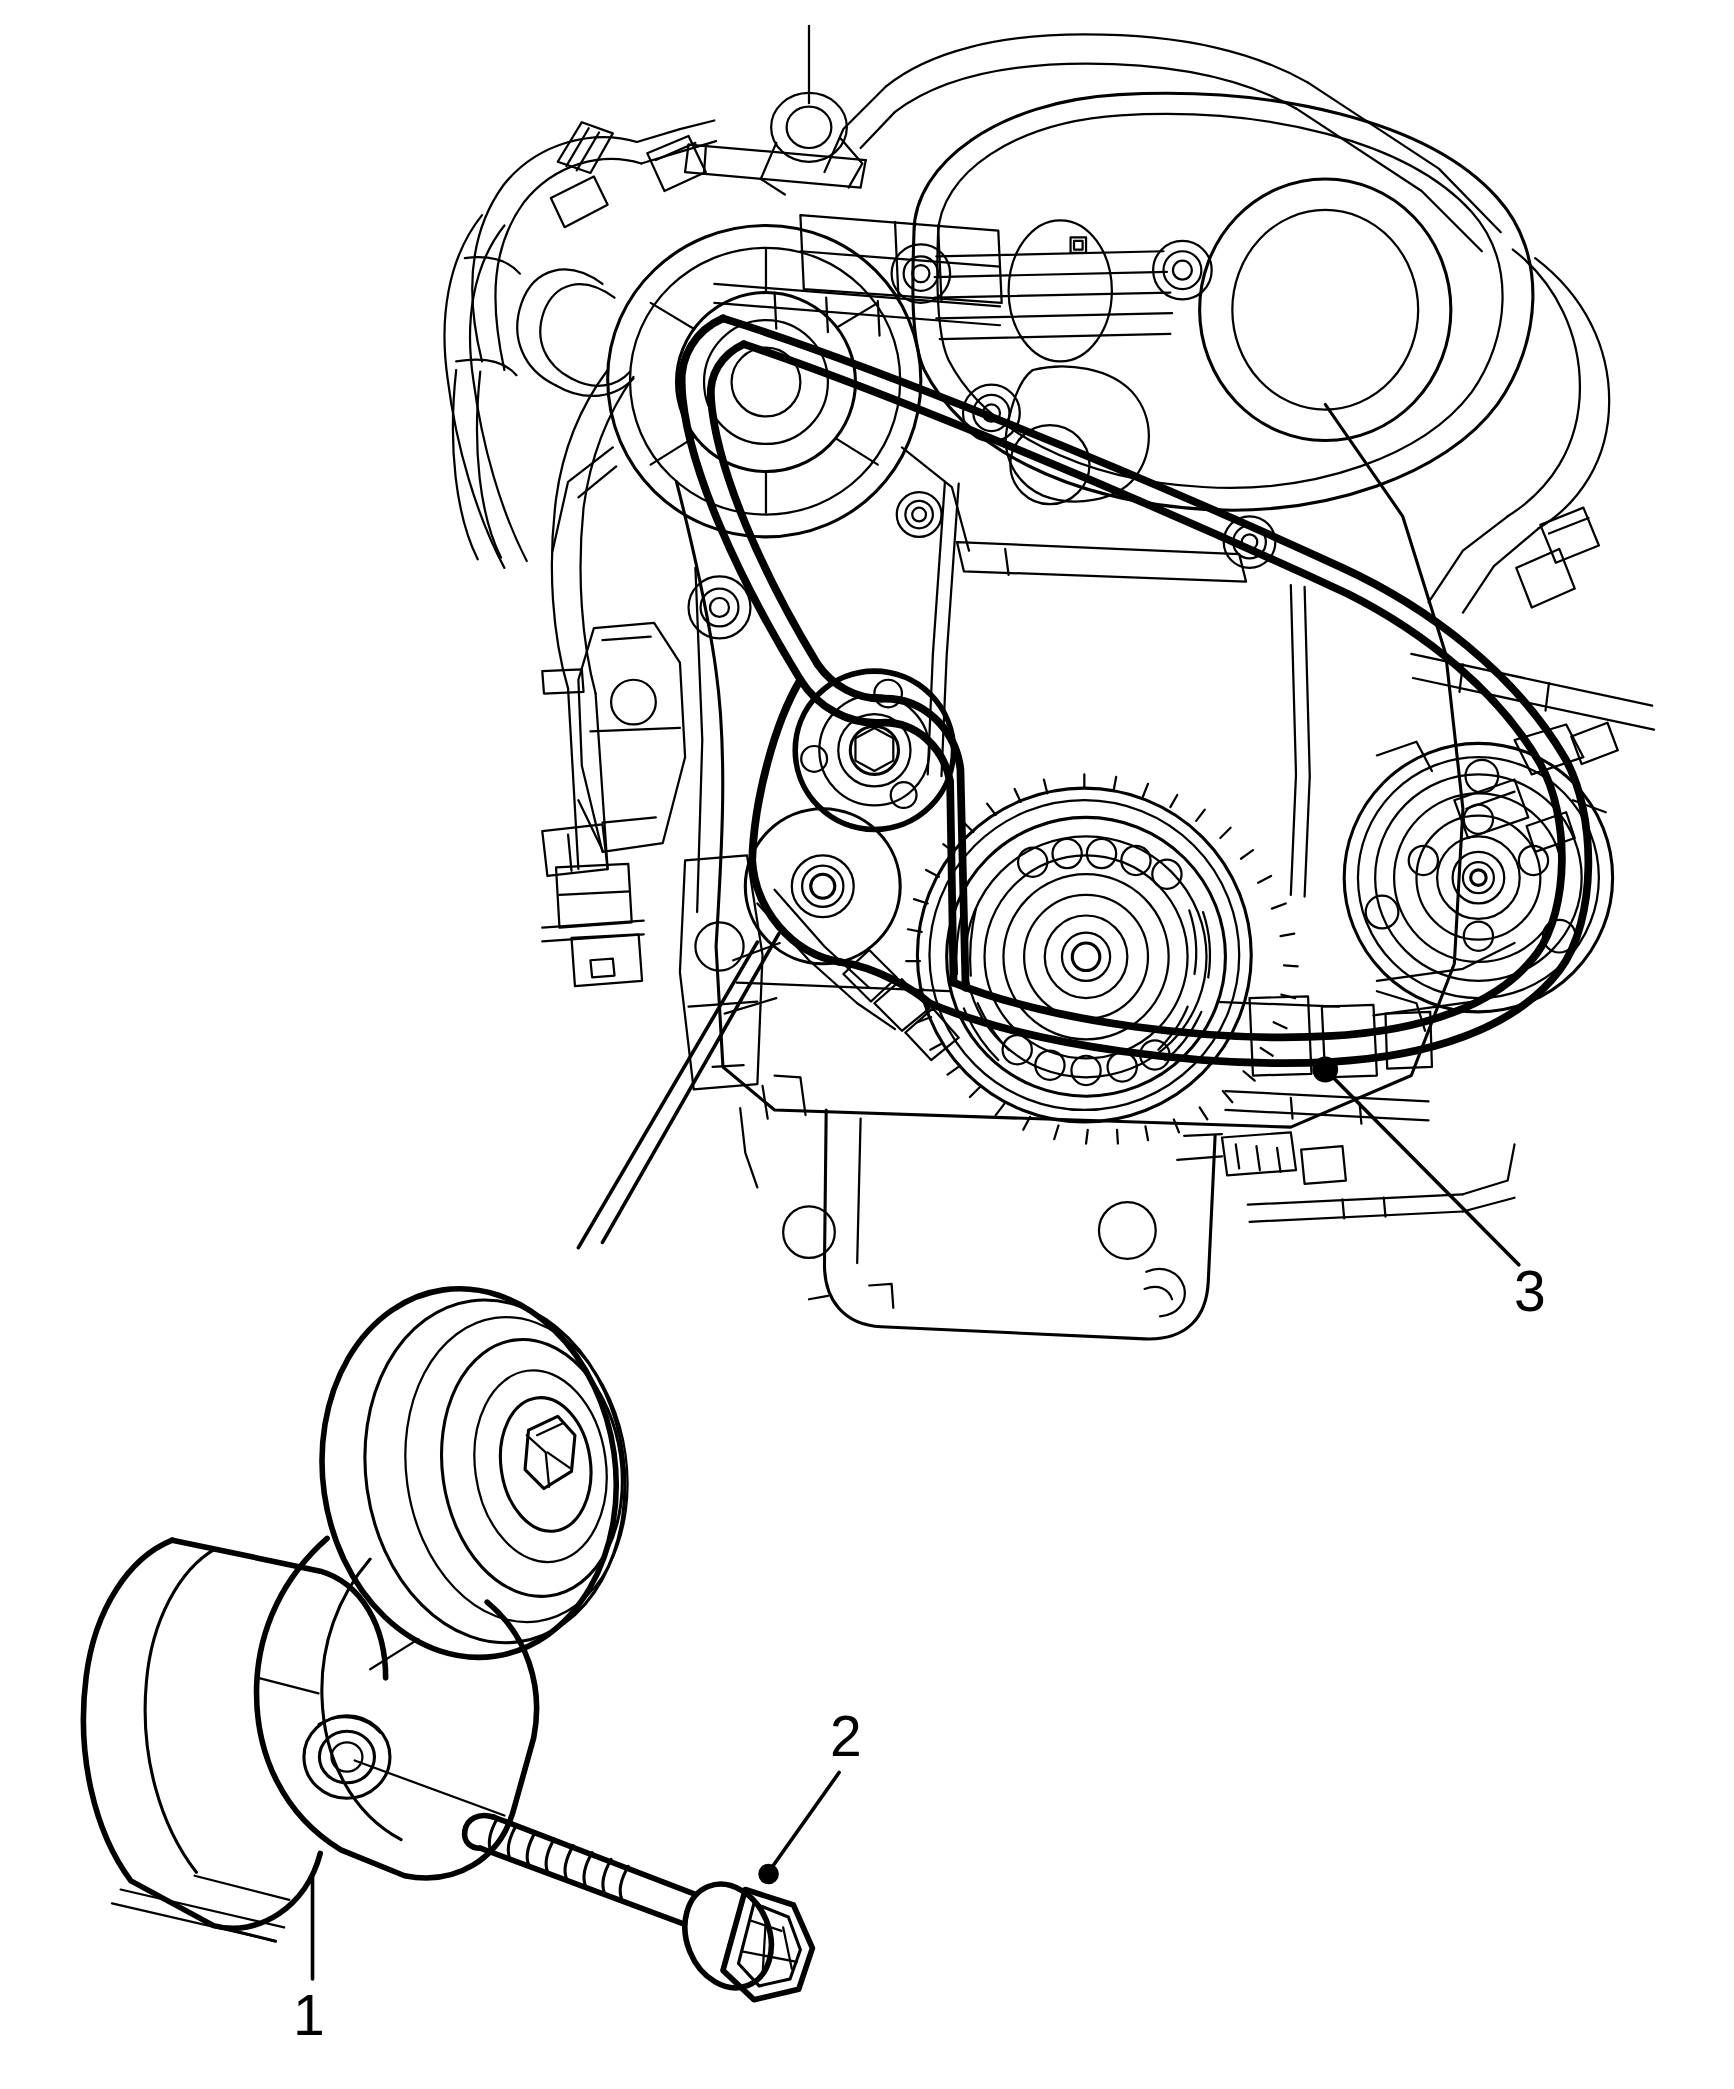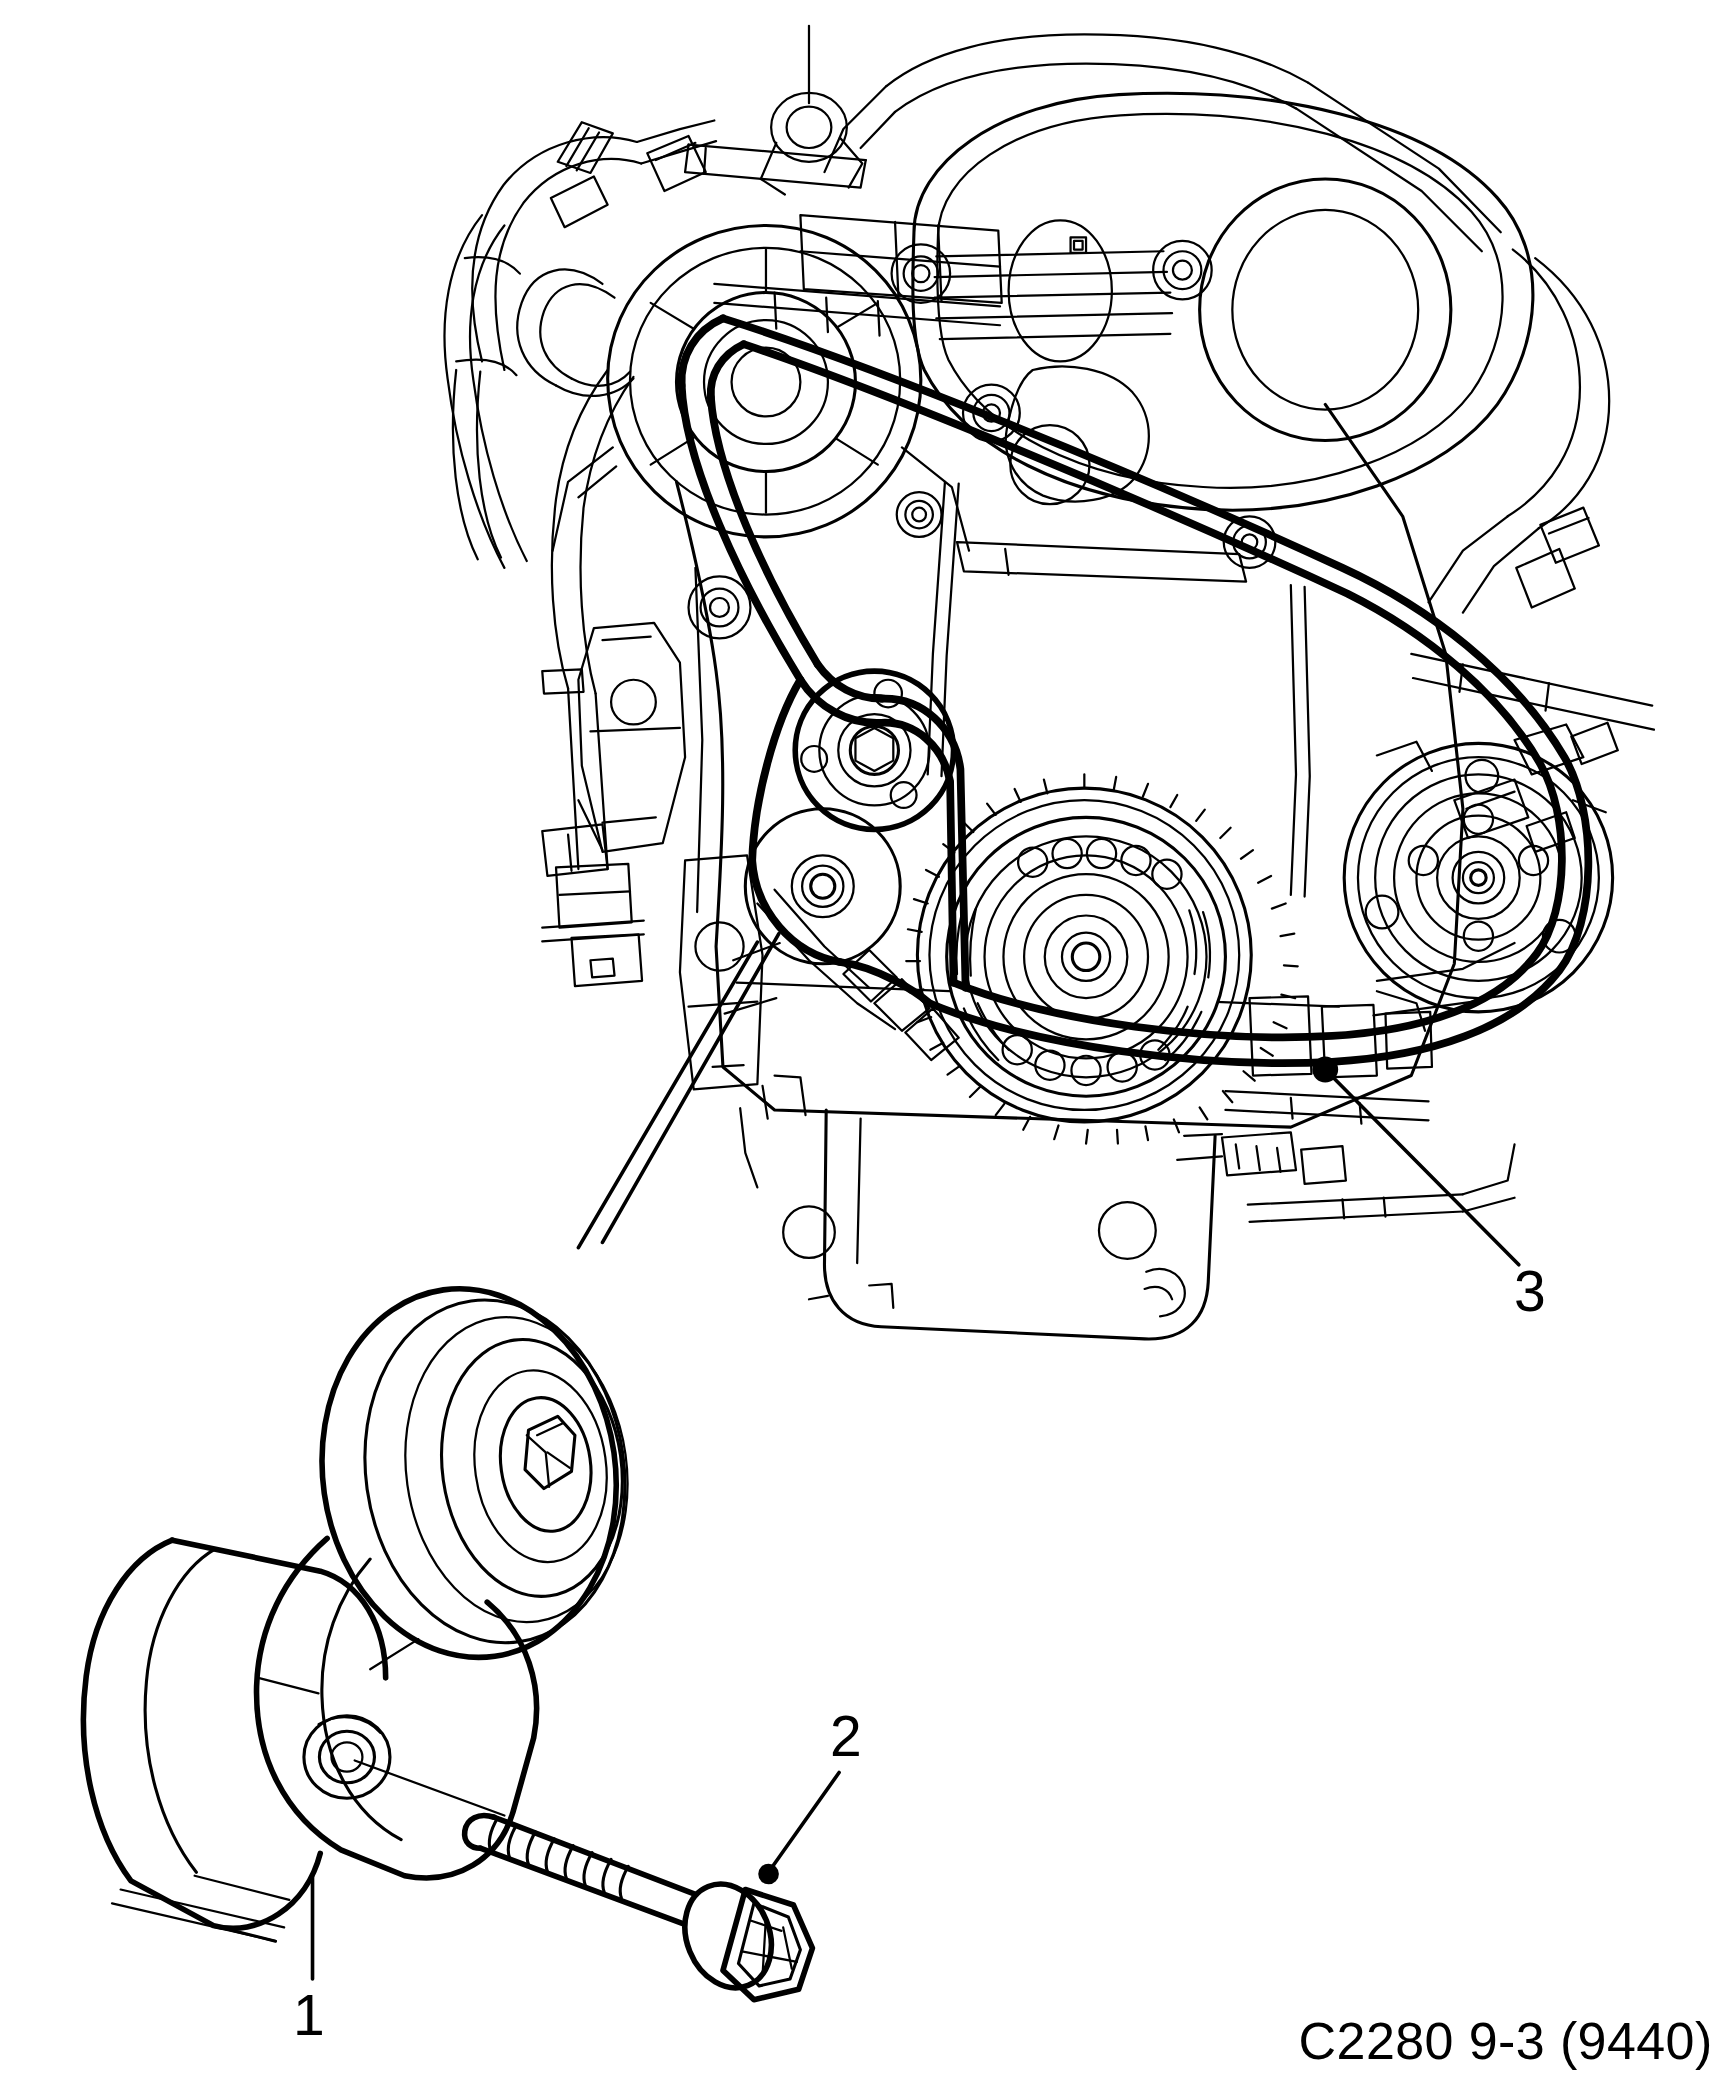--- a/index.html
+++ b/index.html
@@ -547,16 +547,15 @@
       <path class="ln t" d="M 910 2240 L 920 2288"></path>
     </g>
   </g>
 
 </svg>
 
 <div class="callout" style="left:293px;top:1987px;">1</div>
 <div class="callout" style="left:830px;top:1708px;">2</div>
 <div class="callout" style="left:1514px;top:1263px;">3</div>
 
-<div id="caption">C2280 9-3 (9440)</div>
 
 </div>
 
 
 </body></html>

